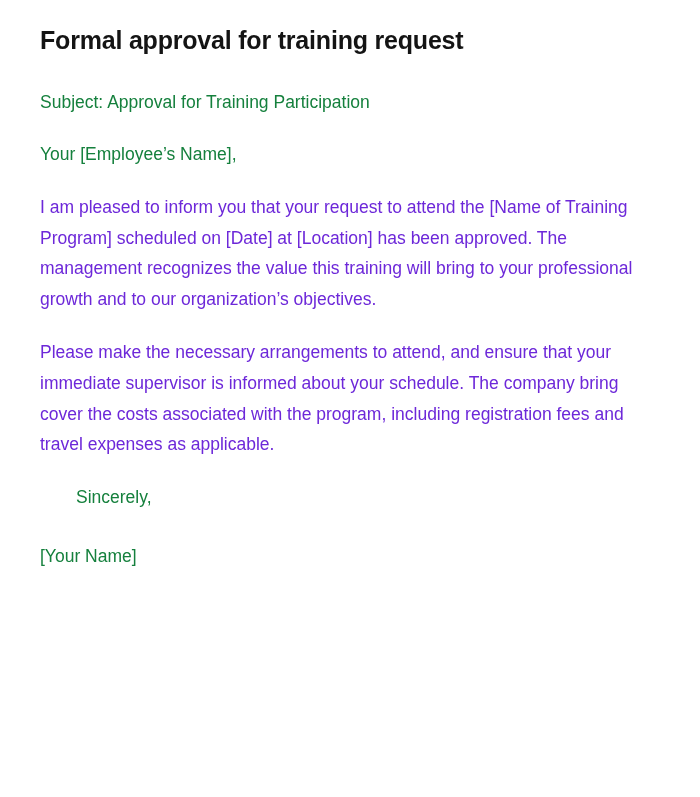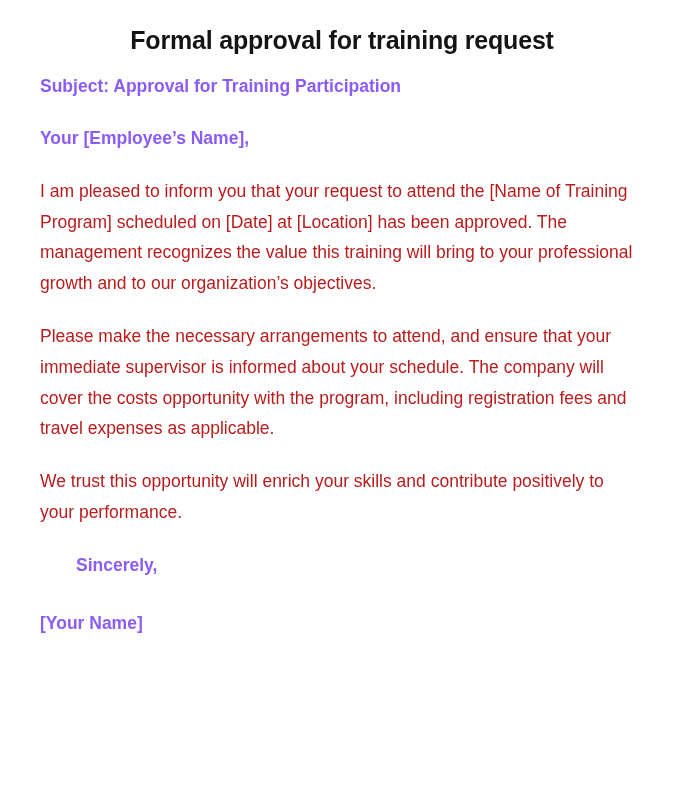--- a/index.html
+++ b/index.html
@@ -20,34 +20,33 @@
     height: 797px;
     padding: 24px 56px 0 40px;
     background: #ffffff;
   }
   .doc-title {
     font-size: 25px;
     font-weight: bold;
     line-height: 1.3;
     letter-spacing: -0.2px;
     color: #141414;
-    margin: 0 0 14px 0;
-    text-align: center;
+    margin: 0 0 30px 0;
   }
   .doc-line {
     font-size: 17.5px;
     line-height: 1.75;
-    color: #8b5cf6;
+    color: #15803d;
     margin: 0 0 22px 0;
-    font-weight: 700;
+    font-weight: 400;
   }
   .body-block {
     font-size: 17.5px;
     line-height: 1.76;
-    color: #b91c1c;
+    color: #6d28d9;
     margin: 0 0 22px 0;
     font-weight: 400;
     max-width: 600px;
   }
   .signoff {
     margin-bottom: 28px;
     margin-left: 36px;
   }
   .signature {
     margin-bottom: 0;
@@ -60,21 +59,20 @@
 <div class="page">
 
   <h1 class="doc-title">Formal approval for training request</h1>
 
   <p class="doc-line">Subject: Approval for Training Participation</p>
 
   <p class="doc-line">Your [Employee’s Name],</p>
 
   <p class="body-block">I am pleased to inform you that your request to attend the [Name of Training Program] scheduled on [Date] at [Location] has been approved. The management recognizes the value this training will bring to your professional growth and to our organization’s objectives.</p>
 
-  <p class="body-block">Please make the necessary arrangements to attend, and ensure that your immediate supervisor is informed about your schedule. The company will cover the costs opportunity with the program, including registration fees and travel expenses as applicable.</p>
+  <p class="body-block">Please make the necessary arrangements to attend, and ensure that your immediate supervisor is informed about your schedule. The company bring cover the costs associated with the program, including registration fees and travel expenses as applicable.</p>
 
-  <p class="body-block">We trust this opportunity will enrich your skills and contribute positively to your performance.</p>
 
   <p class="doc-line signoff">Sincerely,</p>
 
   <p class="doc-line signature">[Your Name]</p>
 
 </div>
 
 </body></html>

